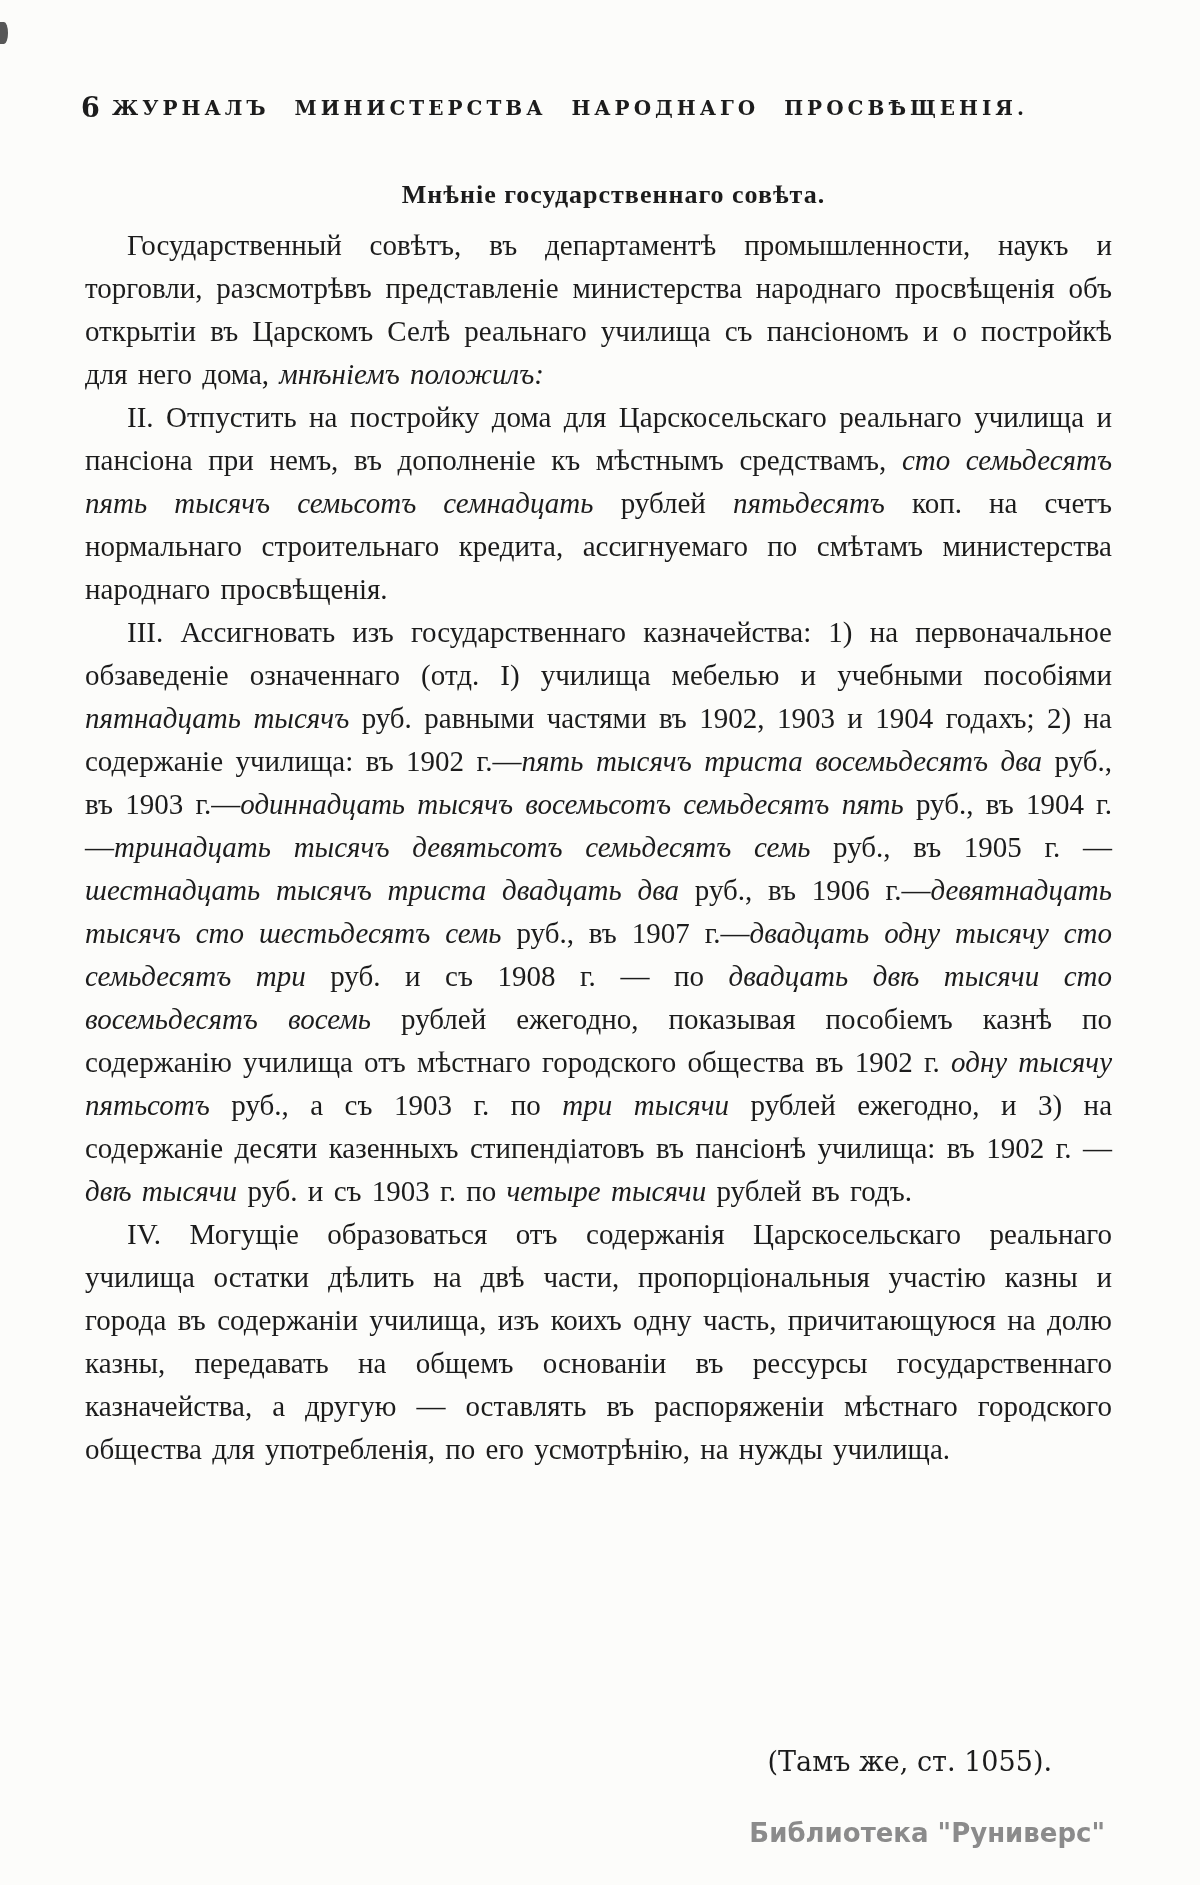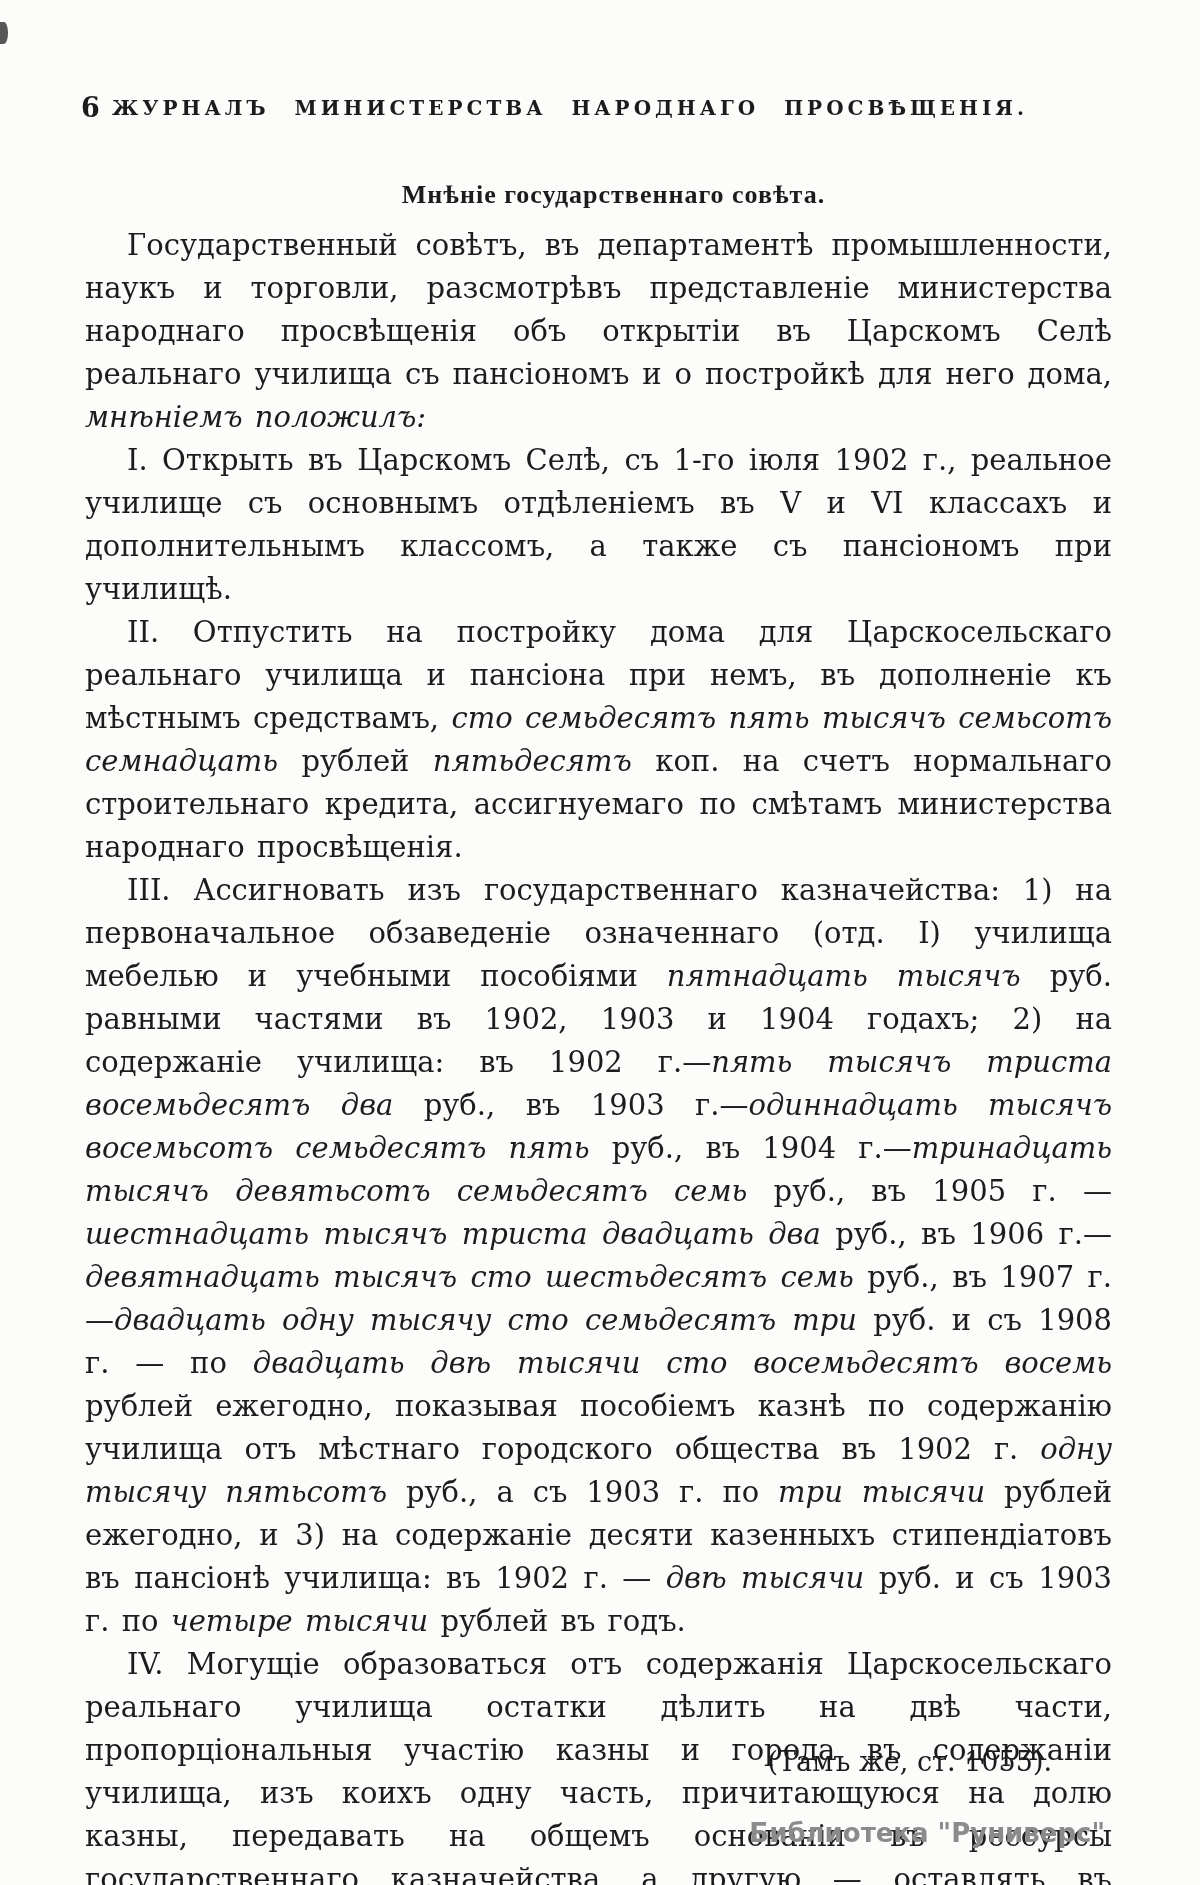--- a/index.html
+++ b/index.html
@@ -72,20 +72,21 @@
     left: 85px;
     width: 1027px;
     font-size: 29px;
     line-height: 43px;
     text-align: justify;
   }
   .para {
     margin: 0;
     text-indent: 42px;
     word-spacing: 3px;
+    font-family: Liberation Serif, serif;
   }
   .it {
     font-style: italic;
   }
   .citation {
     position: absolute;
     right: 148px;
     top: 1742px;
     font-size: 27px;
     line-height: 40px;
@@ -108,21 +109,20 @@
 
   <div class="header">
     <span class="pagenum">6</span>
     <span class="running">ЖУРНАЛЪ МИНИСТЕРСТВА НАРОДНАГО ПРОСВѢЩЕНІЯ.</span>
   </div>
 
   <h1 class="doc-title">Мнѣніе государственнаго совѣта.</h1>
 
   <div class="body-col" id="body">
       <p class="para"><span>Государственный совѣтъ, въ департаментѣ промышленности, наукъ и торговли, разсмотрѣвъ представленіе министерства народнаго просвѣщенія объ открытіи въ Царскомъ Селѣ реальнаго училища съ пансіономъ и о постройкѣ для него дома, </span><span class="it">мнѣніемъ положилъ:</span></p>
-      <p class="para"><span>I. Открыть въ Царскомъ Селѣ, съ 1-го іюля 1902 г., реальное училище съ основнымъ отдѣленіемъ въ V и VI классахъ и дополнительнымъ классомъ, а также съ пансіономъ при училищѣ.</span></p>
       <p class="para"><span>II. Отпустить на постройку дома для Царскосельскаго реальнаго училища и пансіона при немъ, въ дополненіе къ мѣстнымъ средствамъ, </span><span class="it">сто семьдесятъ пять тысячъ семьсотъ семнадцать</span><span> рублей </span><span class="it">пятьдесятъ</span><span> коп. на счетъ нормальнаго строительнаго кредита, ассигнуемаго по смѣтамъ министерства народнаго просвѣщенія.</span></p>
       <p class="para"><span>III. Ассигновать изъ государственнаго казначейства: 1) на первоначальное обзаведеніе означеннаго (отд. I) училища мебелью и учебными пособіями </span><span class="it">пятнадцать тысячъ</span><span> руб. равными частями въ 1902, 1903 и 1904 годахъ; 2) на содержаніе училища: въ 1902 г.—</span><span class="it">пять тысячъ триста восемьдесятъ два</span><span> руб., въ 1903 г.—</span><span class="it">одиннадцать тысячъ восемьсотъ семьдесятъ пять</span><span> руб., въ 1904 г.—</span><span class="it">тринадцать тысячъ девятьсотъ семьдесятъ семь</span><span> руб., въ 1905 г. — </span><span class="it">шестнадцать тысячъ триста двадцать два</span><span> руб., въ 1906 г.—</span><span class="it">девятнадцать тысячъ сто шестьдесятъ семь</span><span> руб., въ 1907 г.—</span><span class="it">двадцать одну тысячу сто семьдесятъ три</span><span> руб. и съ 1908 г. — по </span><span class="it">двадцать двѣ тысячи сто восемьдесятъ восемь</span><span> рублей ежегодно, показывая пособіемъ казнѣ по содержанію училища отъ мѣстнаго городского общества въ 1902 г. </span><span class="it">одну тысячу пятьсотъ</span><span> руб., а съ 1903 г. по </span><span class="it">три тысячи</span><span> рублей ежегодно, и 3) на содержаніе десяти казенныхъ стипендіатовъ въ пансіонѣ училища: въ 1902 г. — </span><span class="it">двѣ тысячи</span><span> руб. и съ 1903 г. по </span><span class="it">четыре тысячи</span><span> рублей въ годъ.</span></p>
       <p class="para"><span>IV. Могущіе образоваться отъ содержанія Царскосельскаго реальнаго училища остатки дѣлить на двѣ части, пропорціональныя участію казны и города въ содержаніи училища, изъ коихъ одну часть, причитающуюся на долю казны, передавать на общемъ основаніи въ рессурсы государственнаго казначейства, а другую — оставлять въ распоряженіи мѣстнаго городского общества для употребленія, по его усмотрѣнію, на нужды училища.</span></p>
     </div>
 
   <div class="citation">(Тамъ же, ст. 1055).</div>
 
   <div class="watermark">Библиотека "Руниверс"</div>
 </div>
 

